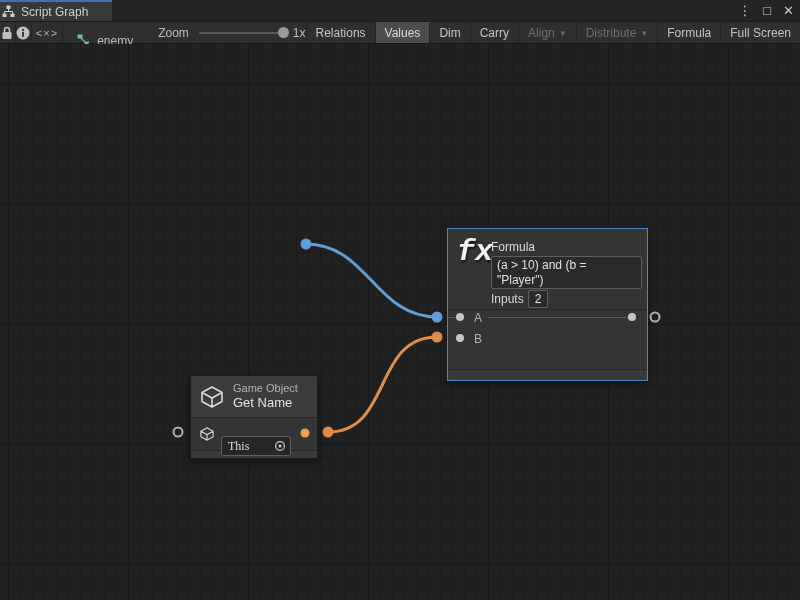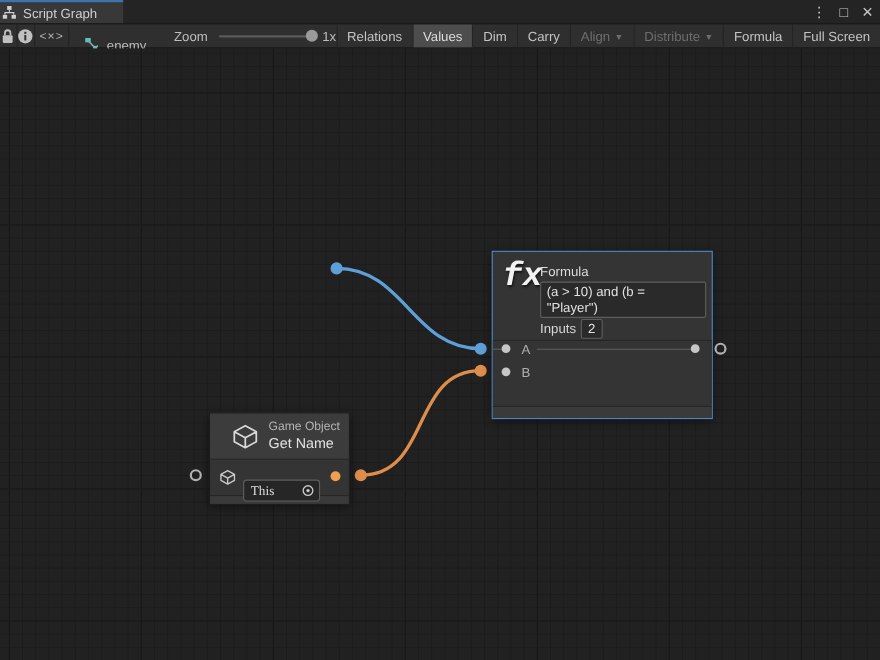--- a/index.html
+++ b/index.html
@@ -205,21 +205,21 @@
     <span class="port-label" style="left:26px; top:89px;">A</span>
     <span class="port-dot dot-gray" style="left:12px; top:109px;"></span>
     <span class="port-label" style="left:26px; top:110px;">B</span>
     <span class="port-dot dot-gray" style="left:184px; top:88px;"></span>
     <div class="formula-footer"></div>
   </div>
 
   <span class="port-ring" style="left:655px; top:273px;"></span>
 
   <div class="node" style="left:190px; top:331px; width:128px;">
-    <div class="node-header" style="height:42px;justify-content:flex-end;">
+    <div class="node-header" style="height:42px;">
       <svg width="26" height="26" viewBox="0 0 26 26">
         <path d="M13 3 L23 8.5 V17.5 L13 23 L3 17.5 V8.5 Z M3 8.5 L13 14 L23 8.5 M13 14 V23" fill="none" stroke="#d8d8d8" stroke-width="1.6" stroke-linejoin="round"></path>
       </svg>
       <div class="node-titles">
         <span class="node-category">Game Object</span>
         <span class="node-title">Get Name</span>
       </div>
     </div>
     <div class="node-body" style="height:32px;">
       <svg width="16" height="16" viewBox="0 0 26 26" style="position:absolute; left:8px; top:8px;">

